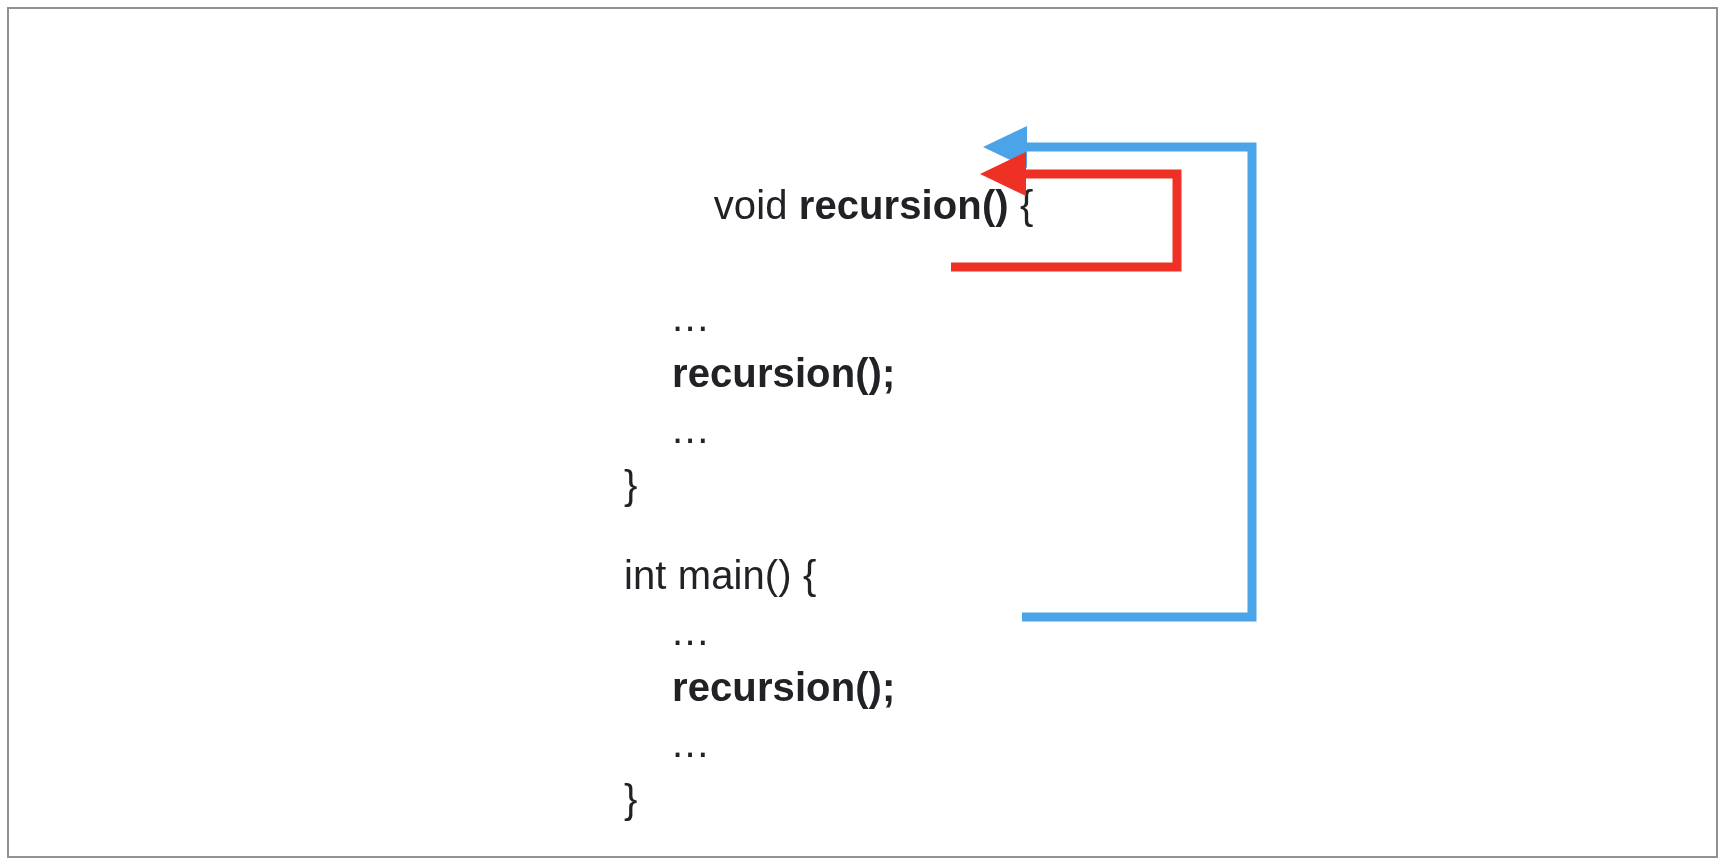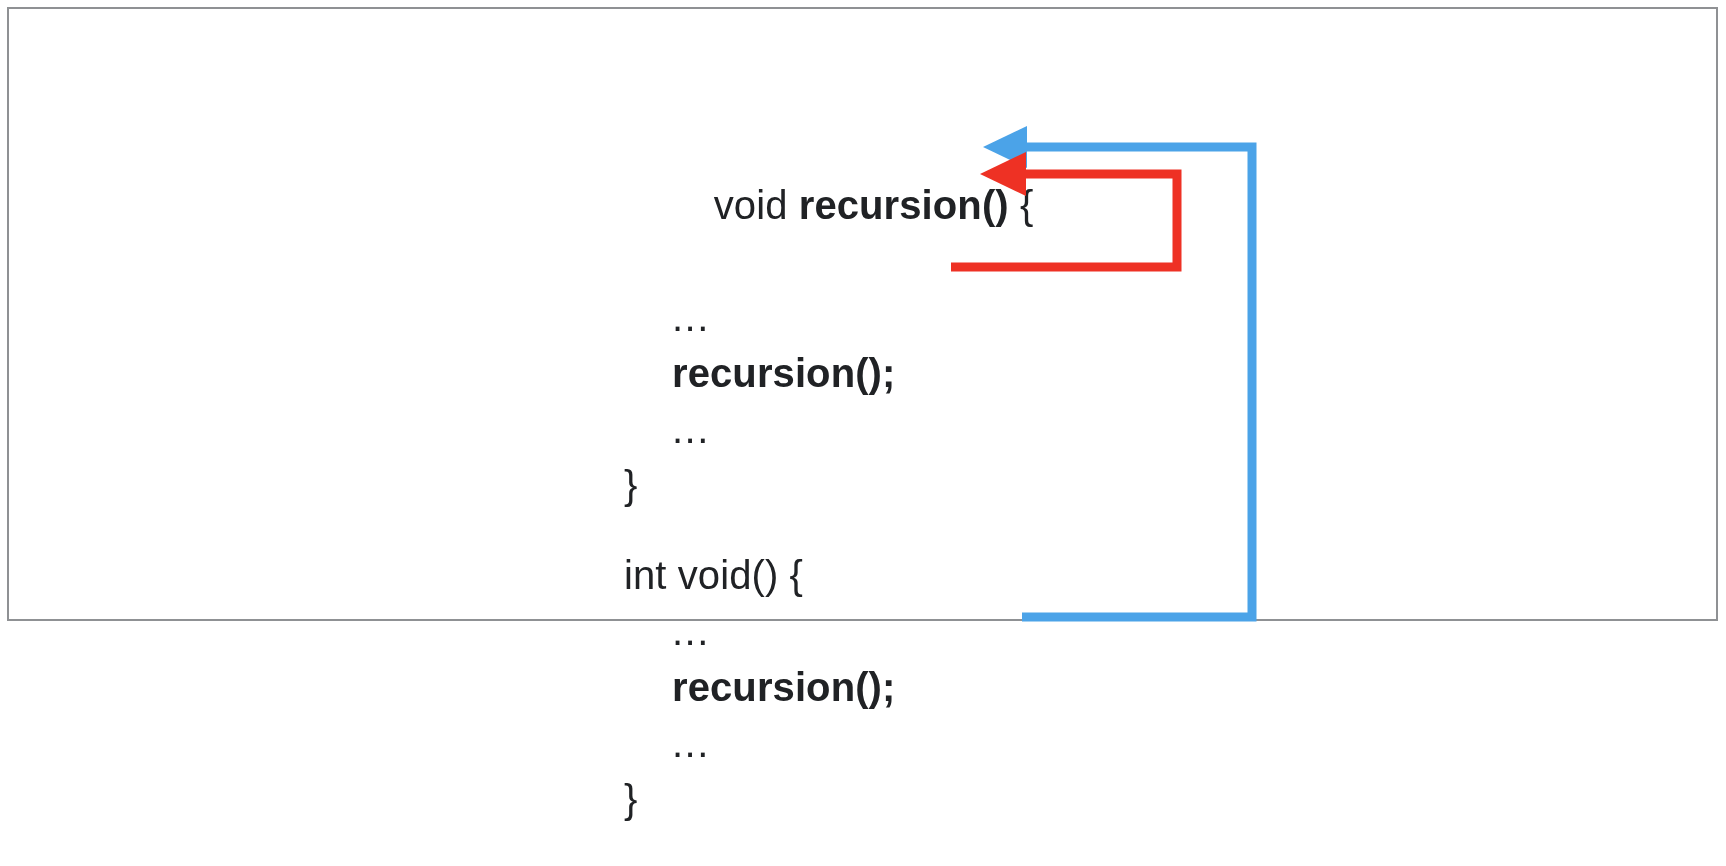--- a/index.html
+++ b/index.html
@@ -13,21 +13,21 @@
     height: 866px;
     background: #ffffff;
     overflow: hidden;
     font-family: "Liberation Sans", sans-serif;
   }
   #frame {
     position: absolute;
     left: 7px;
     top: 7px;
     width: 1711px;
-    height: 614px;
+    height: 851px;
     border: 2px solid #8f9194;
     box-sizing: border-box;
     background: #ffffff;
   }
   #code {
     position: absolute;
     left: 615px;
     top: 112px;
     width: 520px;
   }
@@ -74,21 +74,21 @@
       <div class="code-line dots"><span class="ind"></span><span>...</span></div>
 
       <div class="code-line"><span class="ind"></span><span class="bold">recursion();</span></div>
 
       <div class="code-line dots"><span class="ind"></span><span>...</span></div>
 
       <div class="code-line"><span>}</span></div>
 
       <div class="code-line blank"><span></span></div>
 
-      <div class="code-line"><span class="kw">int void() {</span></div>
+      <div class="code-line"><span class="kw">int main() {</span></div>
 
       <div class="code-line dots"><span class="ind"></span><span>...</span></div>
 
       <div class="code-line"><span class="ind"></span><span class="bold">recursion();</span></div>
 
       <div class="code-line dots"><span class="ind"></span><span>...</span></div>
 
       <div class="code-line"><span>}</span></div>
 
     </div>

